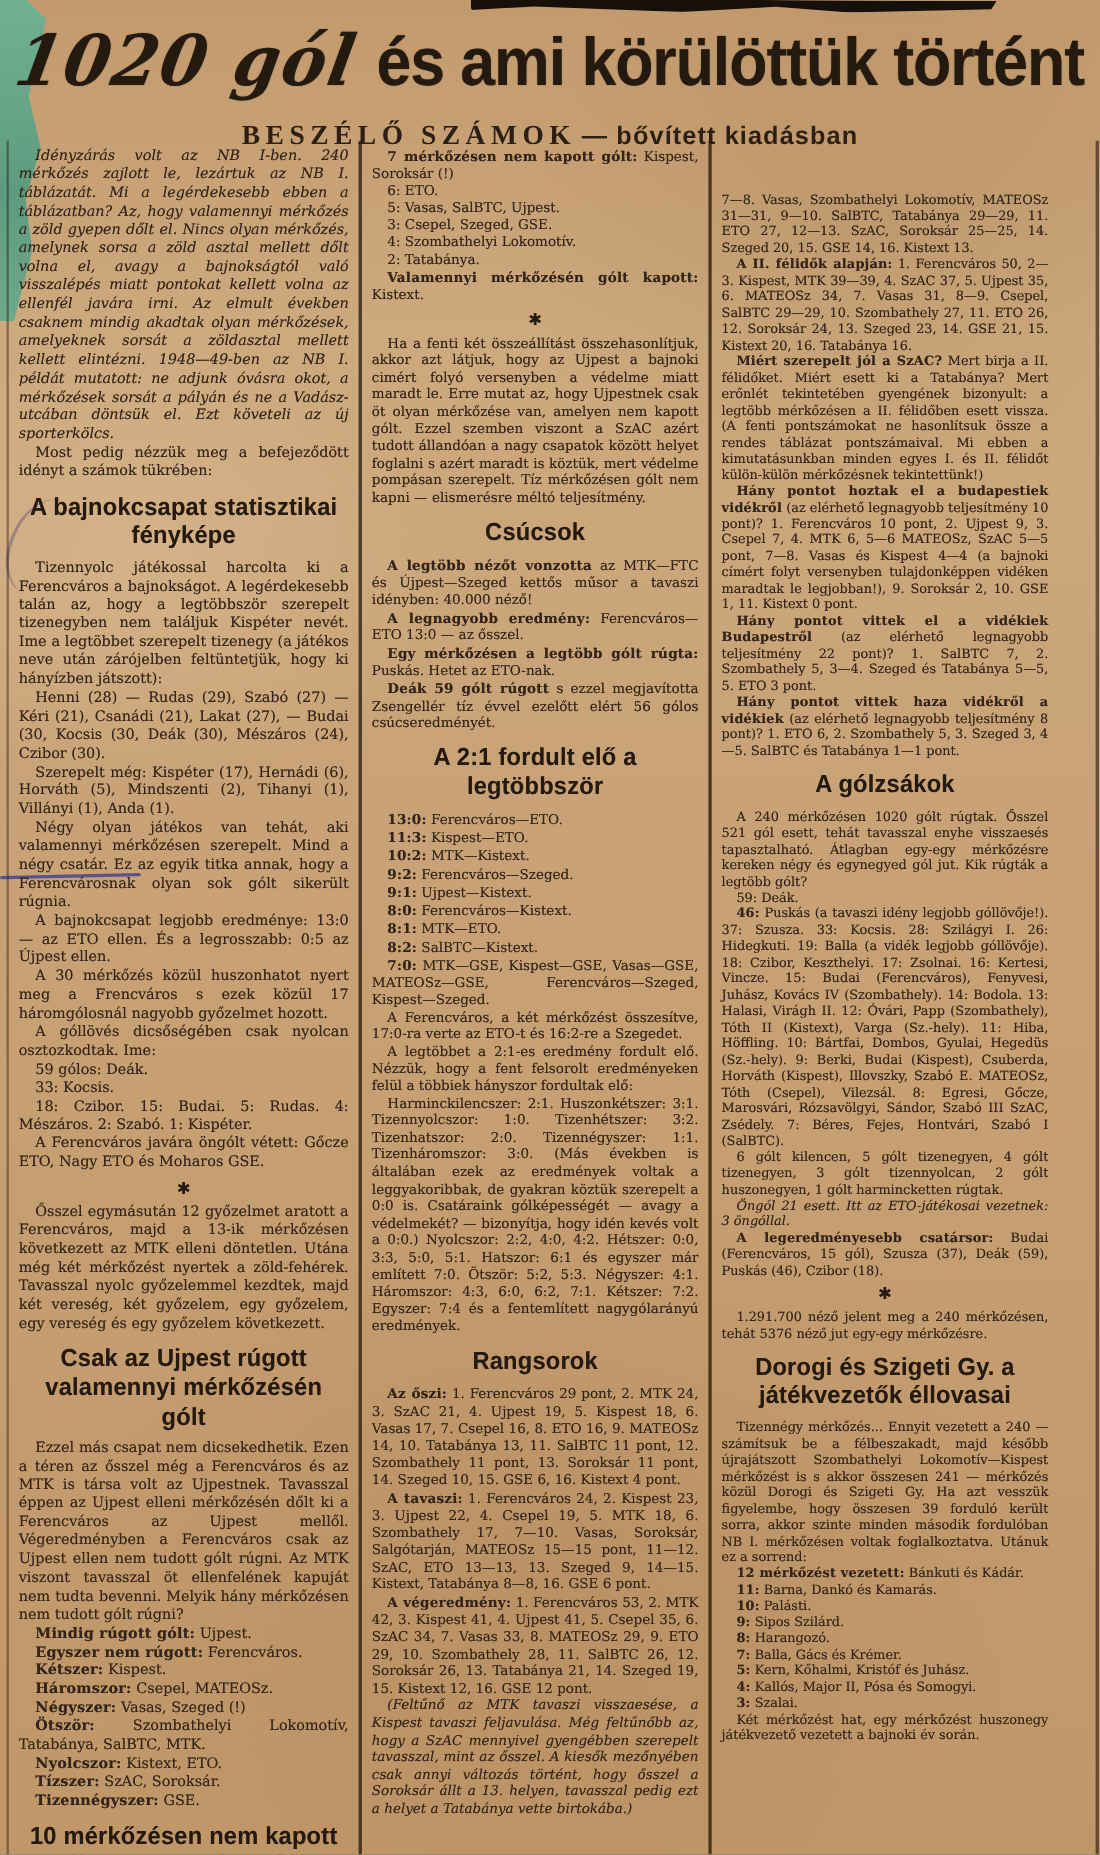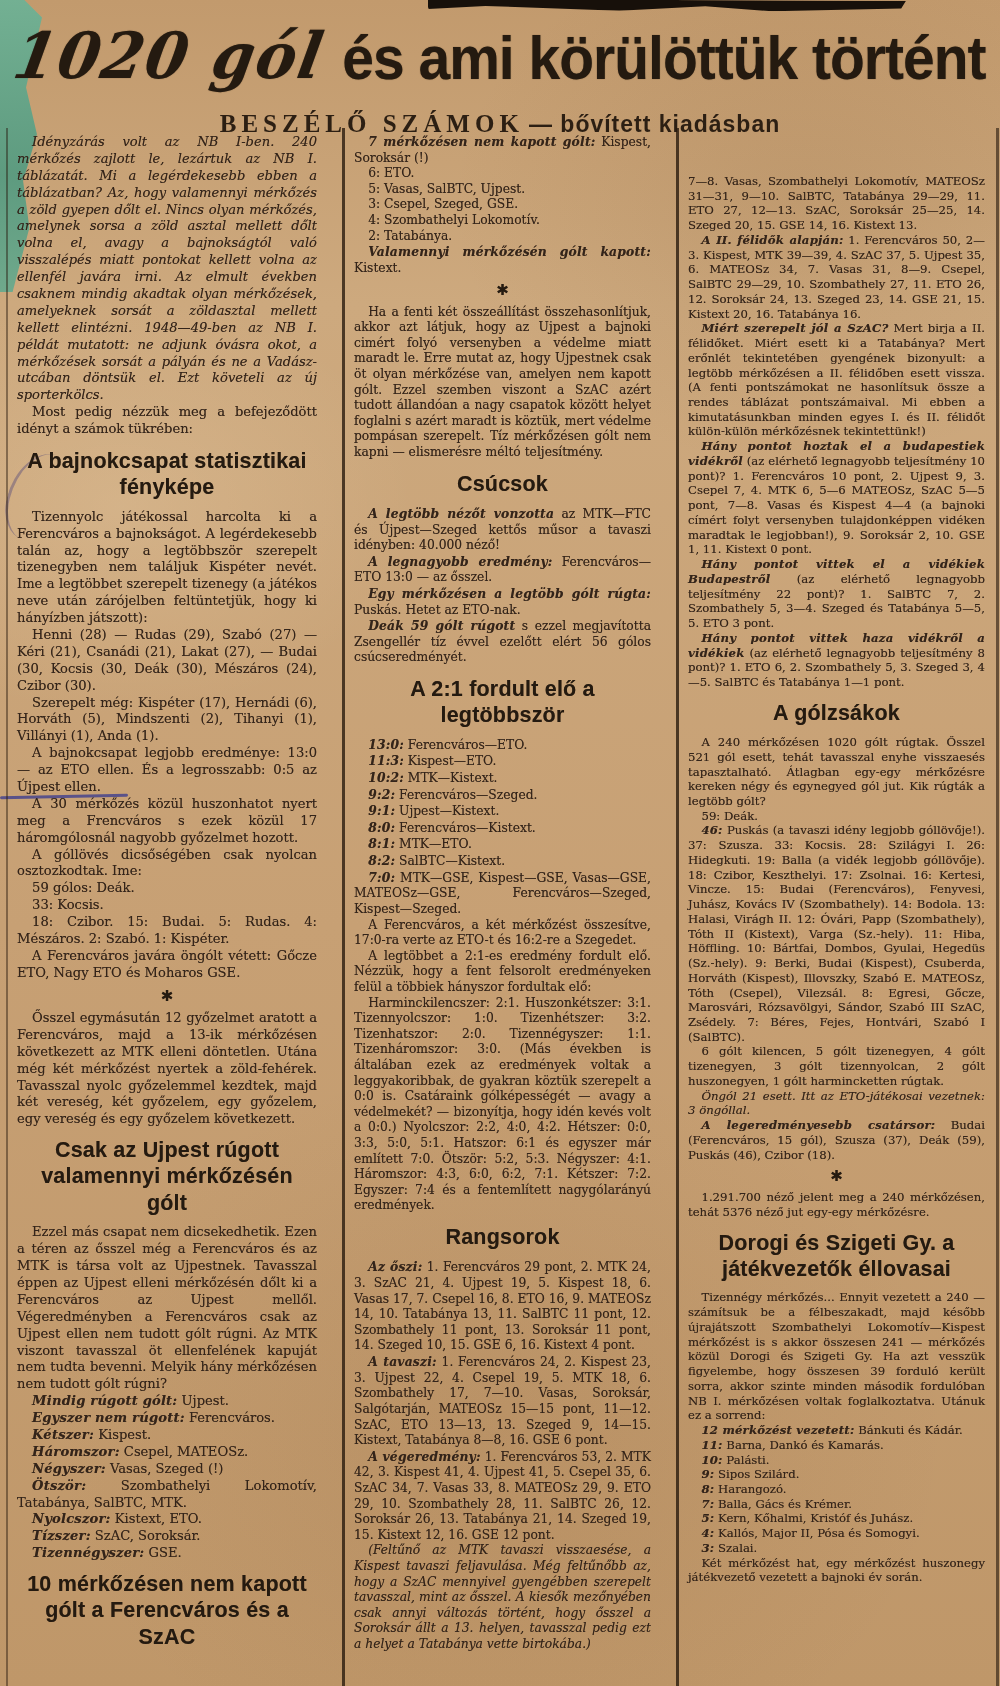--- a/index.html
+++ b/index.html
@@ -60,28 +60,28 @@
     display:flex;
   }
   .col{
     flex:0 0 318px;width:318px;box-sizing:border-box;
     padding:6px 9px 0 9px;
     text-align:justify;
     text-shadow:0 0 .5px rgba(50,30,15,.5);
     overflow:hidden;
   }
   .col+.col{border-left:3px solid rgba(38,24,12,.78);}
-  .cols{border-right:3px solid rgba(38,24,12,.6);border-left:2px solid rgba(38,24,12,.45);gap:16px;}
+  .cols{border-right:3px solid rgba(38,24,12,.6);border-left:2px solid rgba(38,24,12,.45);}
   .c1{font-size:13.1px;line-height:1.29;}
   .c2{font-size:12.3px;line-height:1.27;}
   .c3{font-size:11.7px;line-height:1.26;}
   .para{margin:0;text-indent:1.15em;}
   .para.flush{text-indent:0;margin-top:40px;}
   .para.it{font-style:italic;}
-  .lead{font-style:italic;font-weight:bold;letter-spacing:.2px;}
+  .lead{font-weight:bold;letter-spacing:.2px;}
   .headline{
     font-family:"Liberation Sans",sans-serif;font-weight:700;text-align:center;
     font-size:21.5px;line-height:1.18;letter-spacing:.2px;color:#241a10;
     margin:11px 2px 9px 2px;text-indent:0;transform:scaleY(1.04);
   }
   .star{text-align:center;font-size:15px;margin:5px 0 4px 0;text-indent:0;color:#241a10;}
 </style>
 </head>
 <body>
 
@@ -103,20 +103,21 @@
   </div>
 
   <div class="cols">
     <div class="col c1">
         <p class="para it">Idényzárás volt az NB I-ben. 240 mérkőzés zajlott le, lezártuk az NB I. táblázatát. Mi a legérdekesebb ebben a táblázatban? Az, hogy valamennyi mérkőzés a zöld gyepen dőlt el. Nincs olyan mérkőzés, amelynek sorsa a zöld asztal mellett dőlt volna el, avagy a bajnokságtól való visszalépés miatt pontokat kellett volna az ellenfél javára irni. Az elmult években csaknem mindig akadtak olyan mérkőzések, amelyeknek sorsát a zöldasztal mellett kellett elintézni. 1948—49-ben az NB I. példát mutatott: ne adjunk óvásra okot, a mérkőzések sorsát a pályán és ne a Vadász-utcában döntsük el. Ezt követeli az új sporterkölcs.</p>
         <p class="para">Most pedig nézzük meg a befejeződött idényt a számok tükrében:</p>
         <h2 class="headline">A bajnokcsapat statisztikai fényképe</h2>
         <p class="para">Tizennyolc játékossal harcolta ki a Ferencváros a bajnokságot. A legérdekesebb talán az, hogy a legtöbbször szerepelt tizenegyben nem találjuk Kispéter nevét. Ime a legtöbbet szerepelt tizenegy (a játékos neve után zárójelben feltüntetjük, hogy ki hányízben játszott):</p>
         <p class="para">Henni (28) — Rudas (29), Szabó (27) — Kéri (21), Csanádi (21), Lakat (27), — Budai (30, Kocsis (30, Deák (30), Mészáros (24), Czibor (30).</p>
         <p class="para">Szerepelt még: Kispéter (17), Hernádi (6), Horváth (5), Mindszenti (2), Tihanyi (1), Villányi (1), Anda (1).</p>
+        <p class="para">Négy olyan játékos van tehát, aki valamennyi mérkőzésen szerepelt. Mind a négy csatár. Ez az egyik titka annak, hogy a Ferencvárosnak olyan sok gólt sikerült rúgnia.</p>
         <p class="para">A bajnokcsapat legjobb eredménye: 13:0 — az ETO ellen. És a legrosszabb: 0:5 az Újpest ellen.</p>
         <p class="para">A 30 mérkőzés közül huszonhatot nyert meg a Frencváros s ezek közül 17 háromgólosnál nagyobb győzelmet hozott.</p>
         <p class="para">A góllövés dicsőségében csak nyolcan osztozkodtak. Ime:</p>
         <p class="para">59 gólos: Deák.</p>
         <p class="para">33: Kocsis.</p>
         <p class="para">18: Czibor. 15: Budai. 5: Rudas. 4: Mészáros. 2: Szabó. 1: Kispéter.</p>
         <p class="para">A Ferencváros javára öngólt vétett: Gőcze ETO, Nagy ETO és Moharos GSE.</p>
         <div class="star">✱</div>
         <p class="para">Ősszel egymásután 12 győzelmet aratott a Ferencváros, majd a 13-ik mérkőzésen következett az MTK elleni döntetlen. Utána még két mérkőzést nyertek a zöld-fehérek. Tavasszal nyolc győzelemmel kezdtek, majd két vereség, két győzelem, egy győzelem, egy vereség és egy győzelem következett.</p>
         <h2 class="headline">Csak az Ujpest rúgott valamennyi mérkőzésén gólt</h2>

